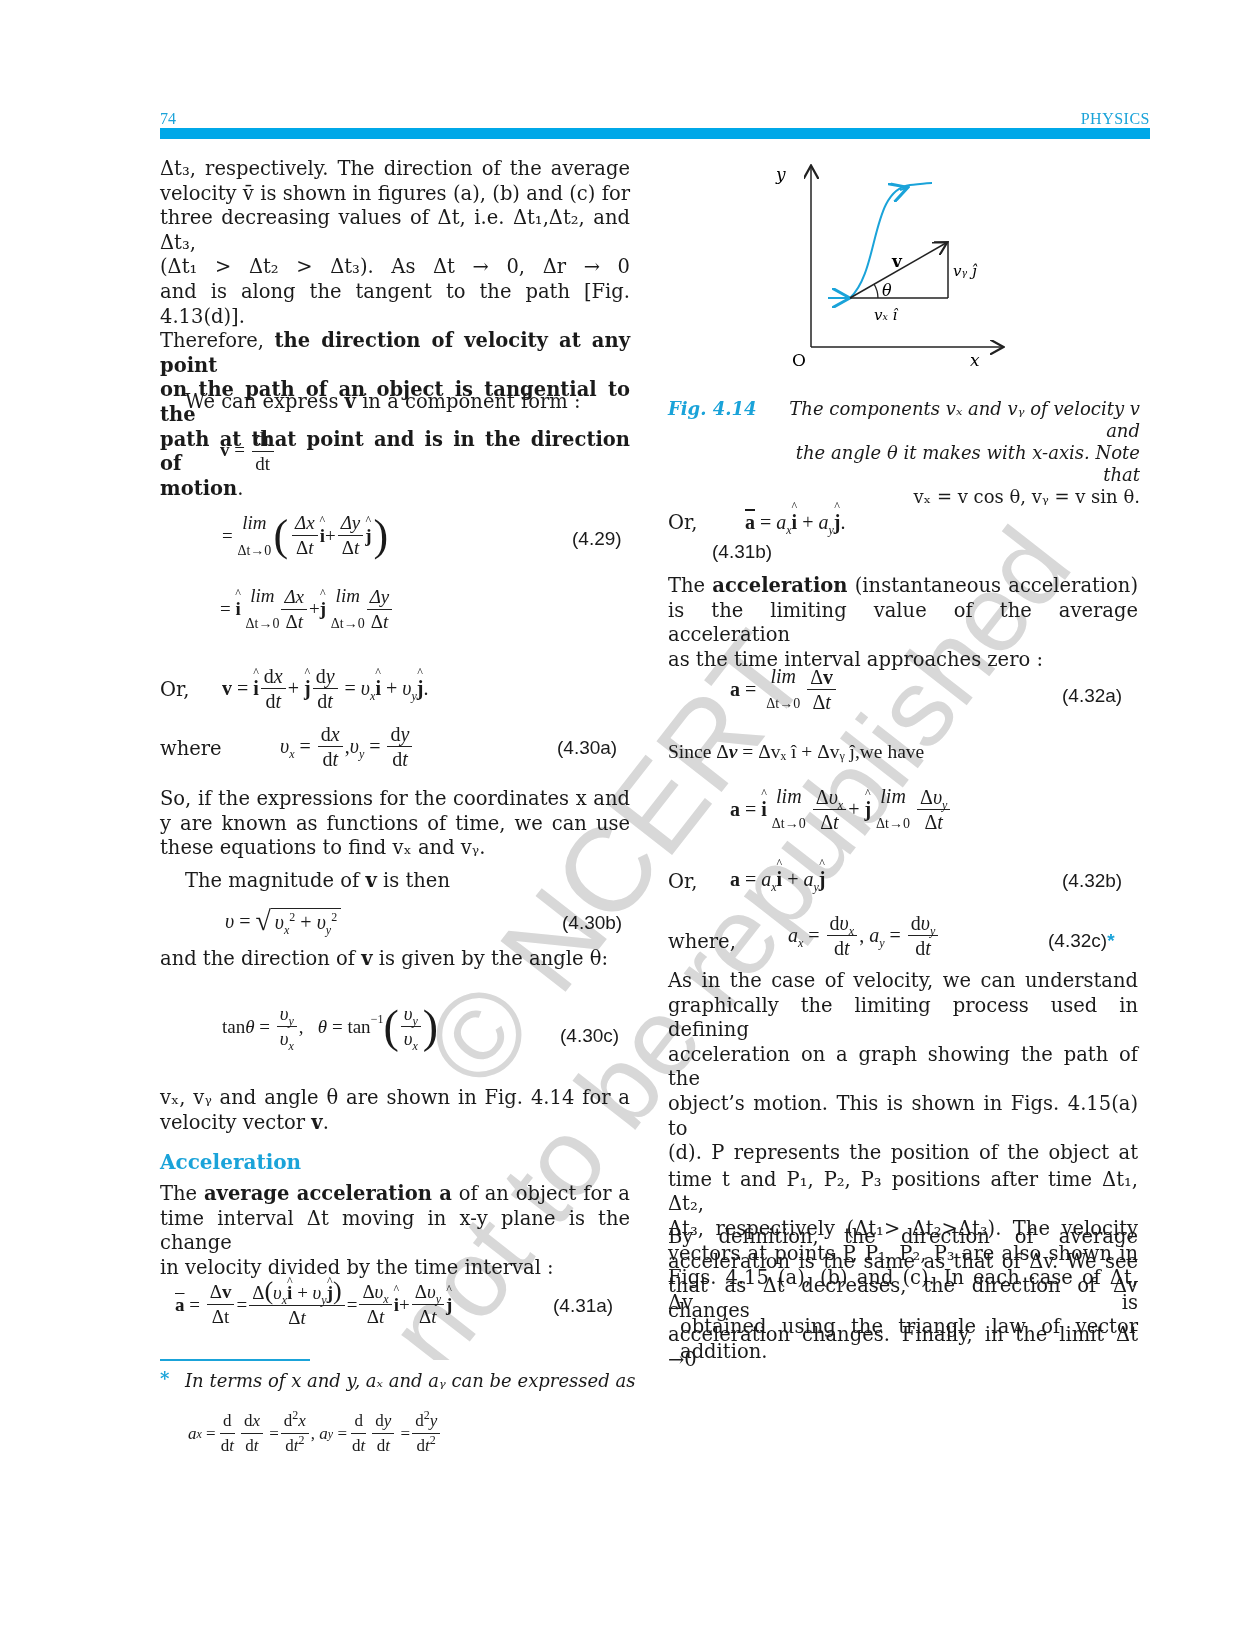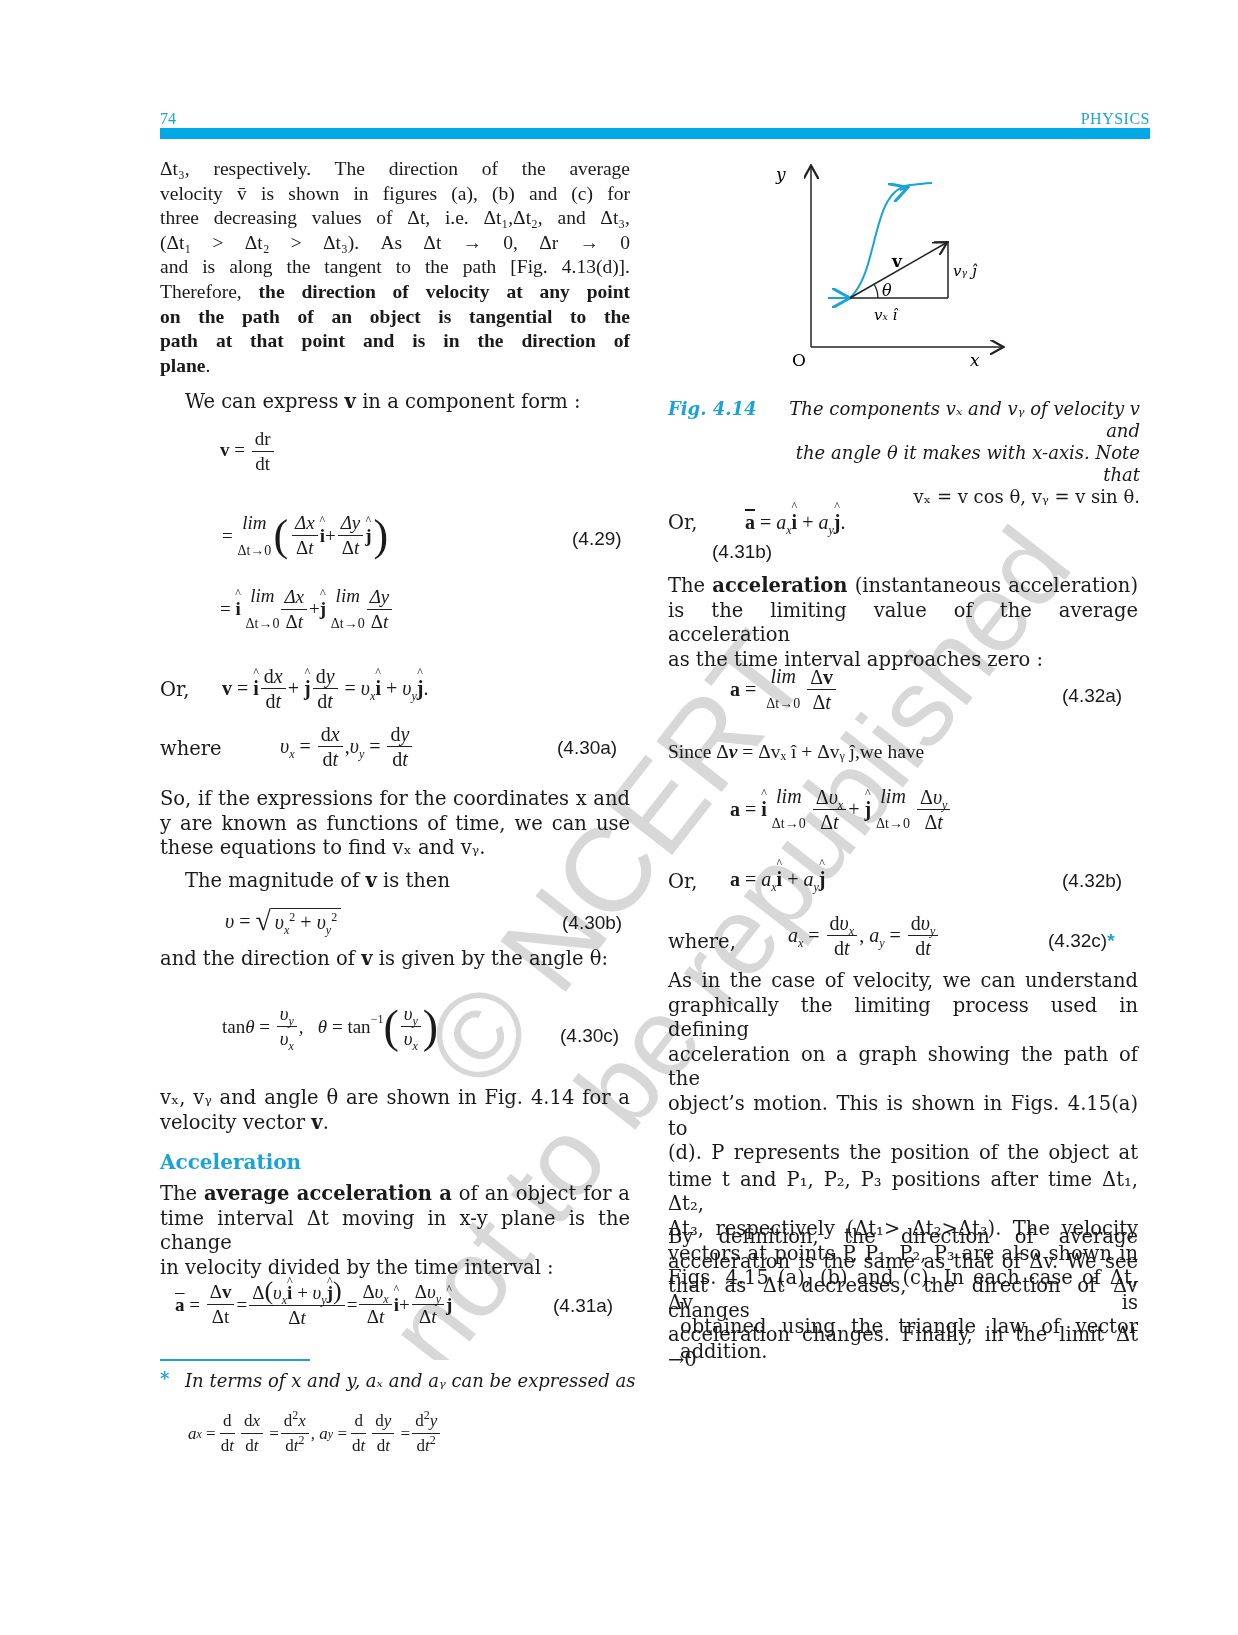--- a/index.html
+++ b/index.html
@@ -40,30 +40,30 @@
 <div class="abs hdr-title">PHYSICS</div>
 <div class="abs hdr-bar"></div>
 
 <svg class="abs watermark" viewBox="0 0 900 900">
   <g transform="translate(450 450) rotate(-52)" fill="#d8d8d8" font-family="Liberation Sans, sans-serif" text-anchor="middle">
     <text y="-40" font-size="120">© NCERT</text>
     <text y="100" font-size="110">not to be republished</text>
   </g>
 </svg>
 
-<div class="abs txt just" style="left:160px; top:157px; width:470px;font-family:Liberation Serif, serif;">
+<div class="abs txt just" style="left:160px; top:157px; width:470px;">
   <div>Δt₃, respectively. The direction of the average</div>
   <div>velocity v̄ is shown in figures (a), (b) and (c) for</div>
   <div>three decreasing values of Δt, i.e. Δt₁,Δt₂, and Δt₃,</div>
   <div>(Δt₁ &gt; Δt₂ &gt; Δt₃). As Δt → 0, Δr → 0</div>
   <div>and is along the tangent to the path [Fig. 4.13(d)].</div>
   <div><span>Therefore, </span><span class="bold">the direction of velocity at any point</span></div>
   <div class="bold">on the path of an object is tangential to the</div>
   <div class="bold">path at that point and is in the direction of</div>
-  <div style="text-align-last:left;"><span class="bold">plane</span><span>.</span></div>
+  <div style="text-align-last:left;"><span class="bold">motion</span><span>.</span></div>
 </div>
 
 <div class="abs txt" style="left:185px; top:390px;">
   <span>We can express </span><span class="bold">v</span><span> in a component form :</span>
 </div>
 
 <div class="abs math" style="left:220px; top:428px; font-size:19px;">
   <span class="bold">v</span> =
   <span class="frac">
     <span class="num">dr</span>

